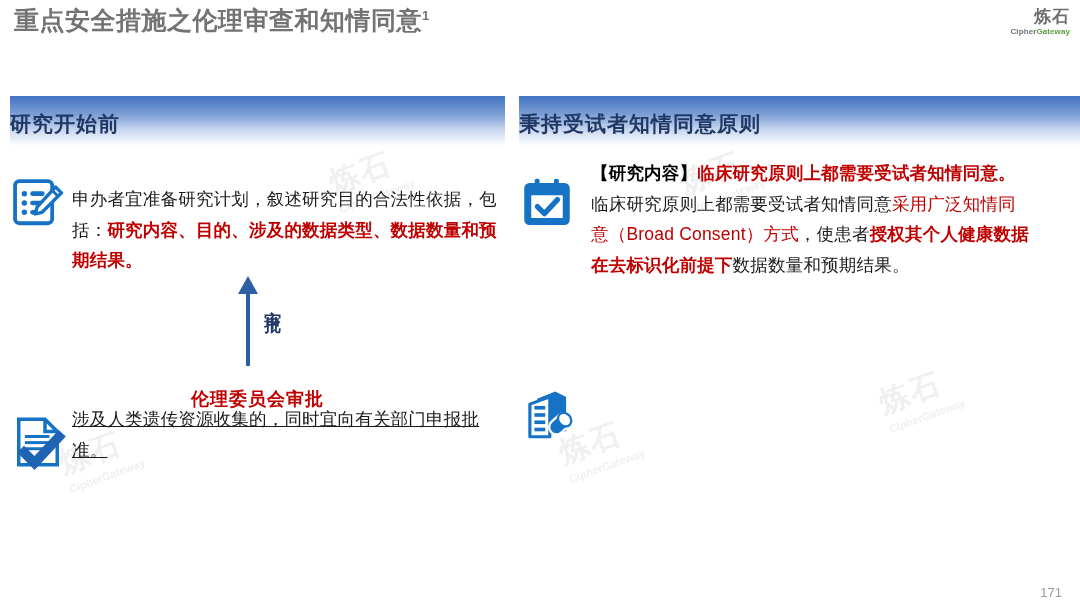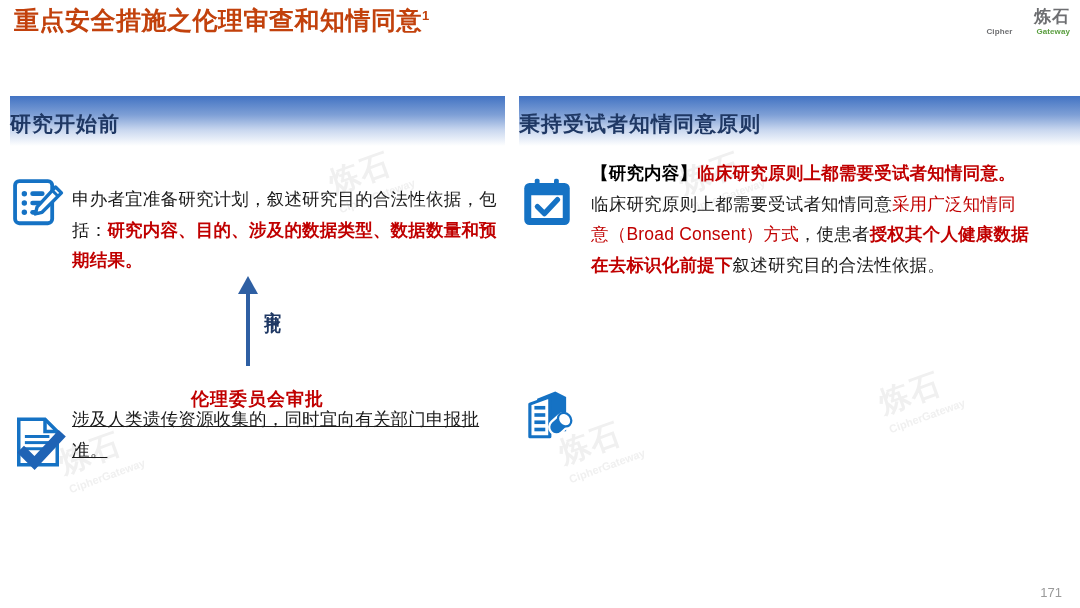--- a/index.html
+++ b/index.html
@@ -28,21 +28,21 @@
     white-space: nowrap;
   }
   .wm small { display:block; font-size: 11px; letter-spacing: 0px; }
 
   
   .page-title {
     position: absolute;
     left: 14px; top: 4px;
     font-size: 25px;
     font-weight: bold;
-    color: #c2410c;
+    color: #737373;
     letter-spacing: 0.5px;
     white-space: nowrap;
   }
   .page-title sup { font-size: 13px; font-weight: bold; vertical-align: super; }
 
   
   .logo {
     position: absolute;
     right: 10px; top: 8px;
     text-align: right;
@@ -54,21 +54,21 @@
     color: #6d6e71;
     letter-spacing: 1px;
   }
   .logo-en {
     font-size: 8px;
     font-weight: bold;
     margin-top: 3px;
     letter-spacing: 0.1px;
   }
   .logo-en .c1 { color: #6d6e71; }
-  .logo-en .c2 { color: #5a9e3f; padding-left: 24px; }
+  .logo-en .c2 { color: #5a9e3f; }
 
   
   .panel { position: absolute; top: 96px; }
   .panel-left  { left: 10px;  width: 495px; }
   .panel-right { left: 519px; width: 568px; }
 
   .panel-header {
     height: 50px;
     background: linear-gradient(to bottom, #4273c3 0%, #7fa0d6 38%, #c9d7ef 68%, #ffffff 100%);
     display: flex; align-items: center; 
@@ -238,21 +238,21 @@
       <div class="row-icon">
         <svg width="56" height="56" viewBox="0 0 64 64" aria-hidden="true">
           <rect x="18" y="3" width="5.5" height="10" rx="2" fill="#1572C4"></rect>
           <rect x="40" y="3" width="5.5" height="10" rx="2" fill="#1572C4"></rect>
           <rect x="6" y="8" width="52" height="48" rx="6" ry="6" fill="#1572C4"></rect>
           <rect x="14" y="22" width="36" height="26" fill="#ffffff"></rect>
           <path d="M21 35 L29 43 L44 27" fill="none" stroke="#1572C4" stroke-width="6" stroke-linecap="round" stroke-linejoin="round"></path>
         </svg>
       </div>
       <div class="row-text body-text">
-        <span class="blk-b">【研究内容】</span><span class="red-b">临床研究原则上都需要受试者知情同意。</span><span>临床研究原则上都需要受试者知情同意</span><span class="red">采用广泛知情同意（Broad Consent）方式</span><span>，使患者</span><span class="red-b">授权其个人健康数据在去标识化前提下</span><span>叙述研究目的合法性依据。</span>
+        <span class="blk-b">【研究内容】</span><span class="red-b">临床研究原则上都需要受试者知情同意。</span><span>临床研究原则上都需要受试者知情同意</span><span class="red">采用广泛知情同意（Broad Consent）方式</span><span>，使患者</span><span class="red-b">授权其个人健康数据在去标识化前提下</span><span>数据数量和预期结果。</span>
       </div>
     </div>
 
     <div class="rb2 row">
       <div class="row-icon">
         <svg width="58" height="58" viewBox="0 0 64 64" aria-hidden="true">
           <path d="M20 14 L40 6 L52 12 L52 50 L20 50 Z" fill="#1572C4"></path>
           <path d="M12 20 L34 12 L34 56 L12 56 Z" fill="#ffffff" stroke="#1572C4" stroke-width="3.5" stroke-linejoin="round"></path>
           <rect x="17" y="22" width="12" height="4" fill="#1572C4"></rect>
           <rect x="17" y="30" width="12" height="4" fill="#1572C4"></rect>

